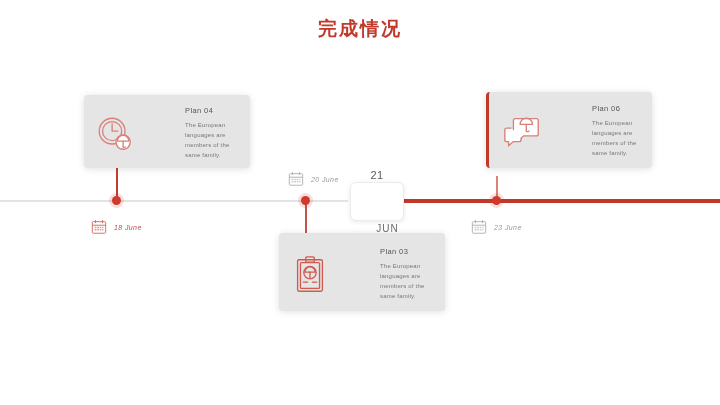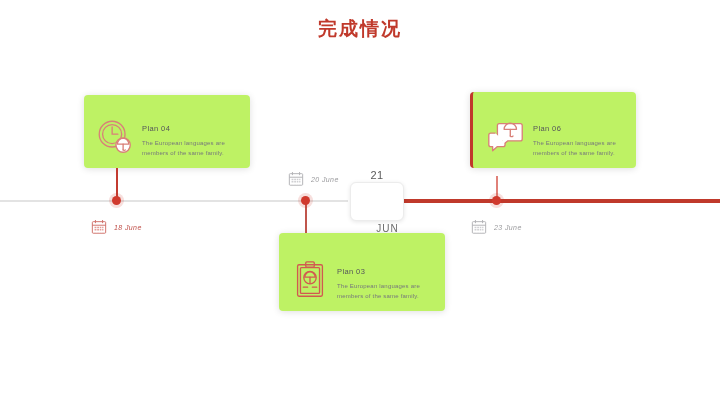--- a/index.html
+++ b/index.html
@@ -104,32 +104,34 @@
     width: 1.5px;
     z-index: 2;
   }
   .conn1 { left: 116px; top: 168px; height: 32px; background: #c33b30; }
   .conn2 { left: 305px; top: 200px; height: 33px; background: #c0554c; }
   .conn3 { left: 496px; top: 176px; height: 24px; background: #e08179; }
 
   
   .card {
     position: absolute;
-    background: #bef264;
+    background: #e5e5e5;
     border-radius: 4px;
     box-shadow: 0 1px 7px rgba(0,0,0,0.13);
     display: flex;
-    align-items: flex-end;
+    align-items: center;
     box-sizing: border-box;
+    gap: 43px;
   }
   .card.c1 { left: 84px; top: 95px; width: 166px; height: 73px; padding: 11px 10px 10px 10px; }
   .card.c2 { left: 279px; top: 233px; width: 166px; height: 78px; padding: 12px 10px 10px 10px; }
   .card.c3 { left: 470px; top: 92px; width: 166px; height: 76px; padding: 11px 10px 10px 12px; }
   .card.accent-left {
     border-left: 3px solid #c0392b;
+    margin-left: 16px;
   }
 
   .card-icon {
     flex: 0 0 auto;
     width: 42px;
     height: 42px;
     margin-right: 6px;
     margin-top: 3px;
     display: flex;
     align-items: center;

